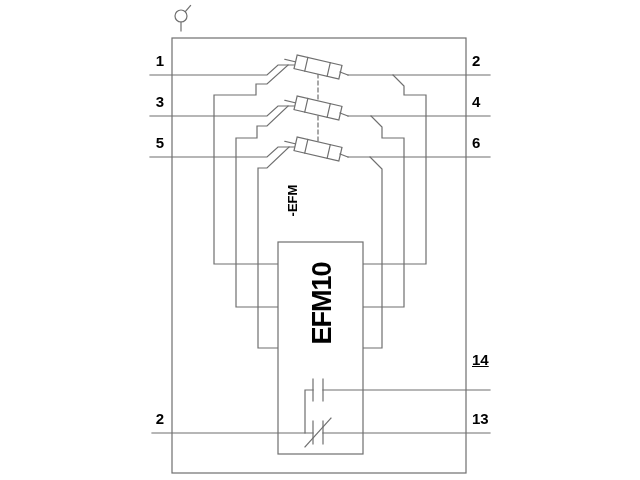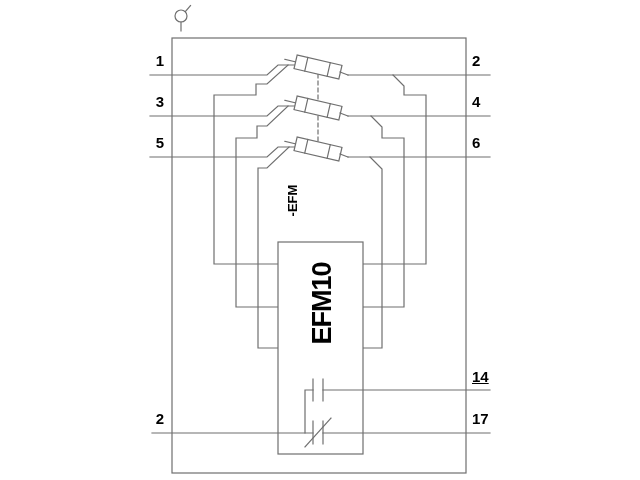--- a/index.html
+++ b/index.html
@@ -111,19 +111,19 @@
   </svg>
 
   <div class="lbl right-align" style="left:134px;top:53px;width:30px;">1</div>
   <div class="lbl right-align" style="left:134px;top:94px;width:30px;">3</div>
   <div class="lbl right-align" style="left:134px;top:135px;width:30px;">5</div>
   <div class="lbl right-align" style="left:134px;top:411px;width:30px;">2</div>
 
   <div class="lbl" style="left:472px;top:53px;">2</div>
   <div class="lbl" style="left:472px;top:94px;">4</div>
   <div class="lbl" style="left:472px;top:135px;">6</div>
-  <div class="lbl" style="left:472px;top:369px;text-decoration:underline;">14</div>
-  <div class="lbl" style="left:472px;top:411px;">17</div>
+  <div class="lbl" style="left:472px;top:352px;text-decoration:underline;">14</div>
+  <div class="lbl" style="left:472px;top:411px;">13</div>
 
   <div class="rot" id="efm-tag">-EFM</div>
   <div class="rot" id="efm10-name">EFM10</div>
 
 </div>
 
 </body></html>

